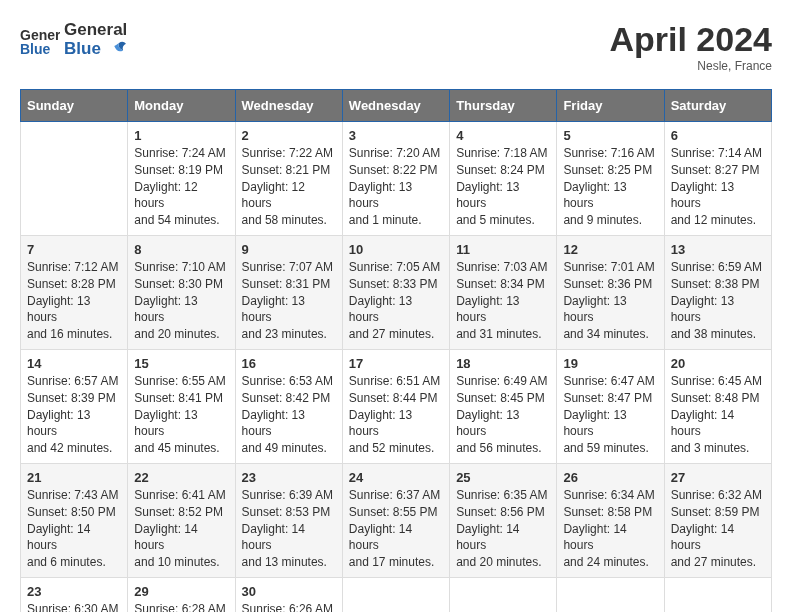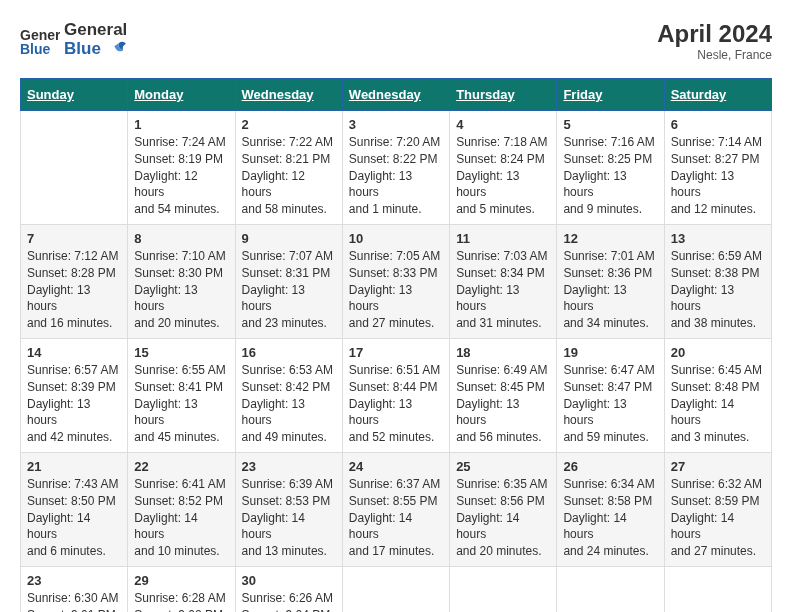--- a/index.html
+++ b/index.html
@@ -18,36 +18,35 @@
     }
     .logo {
       display: flex;
       align-items: center;
       gap: 4px;
     }
     .title-block {
       text-align: right;
     }
     .month-title {
-      font-size: 24px;
+      font-size: 34px;
       font-weight: bold;
       color: #333;
     }
     .location-title {
       font-size: 12px;
       color: #555;
     }
     table {
       width: 100%;
       border-collapse: collapse;
     }
     thead tr {
-      background-color: #0f766e;
+      background-color: #737373;
       color: #fff;
-      text-decoration: underline;
     }
     thead th {
       padding: 8px 6px;
       font-size: 13px;
       font-weight: bold;
       text-align: left;
       border: 1px solid #2563a8;
     }
     tbody tr {
       vertical-align: top;

